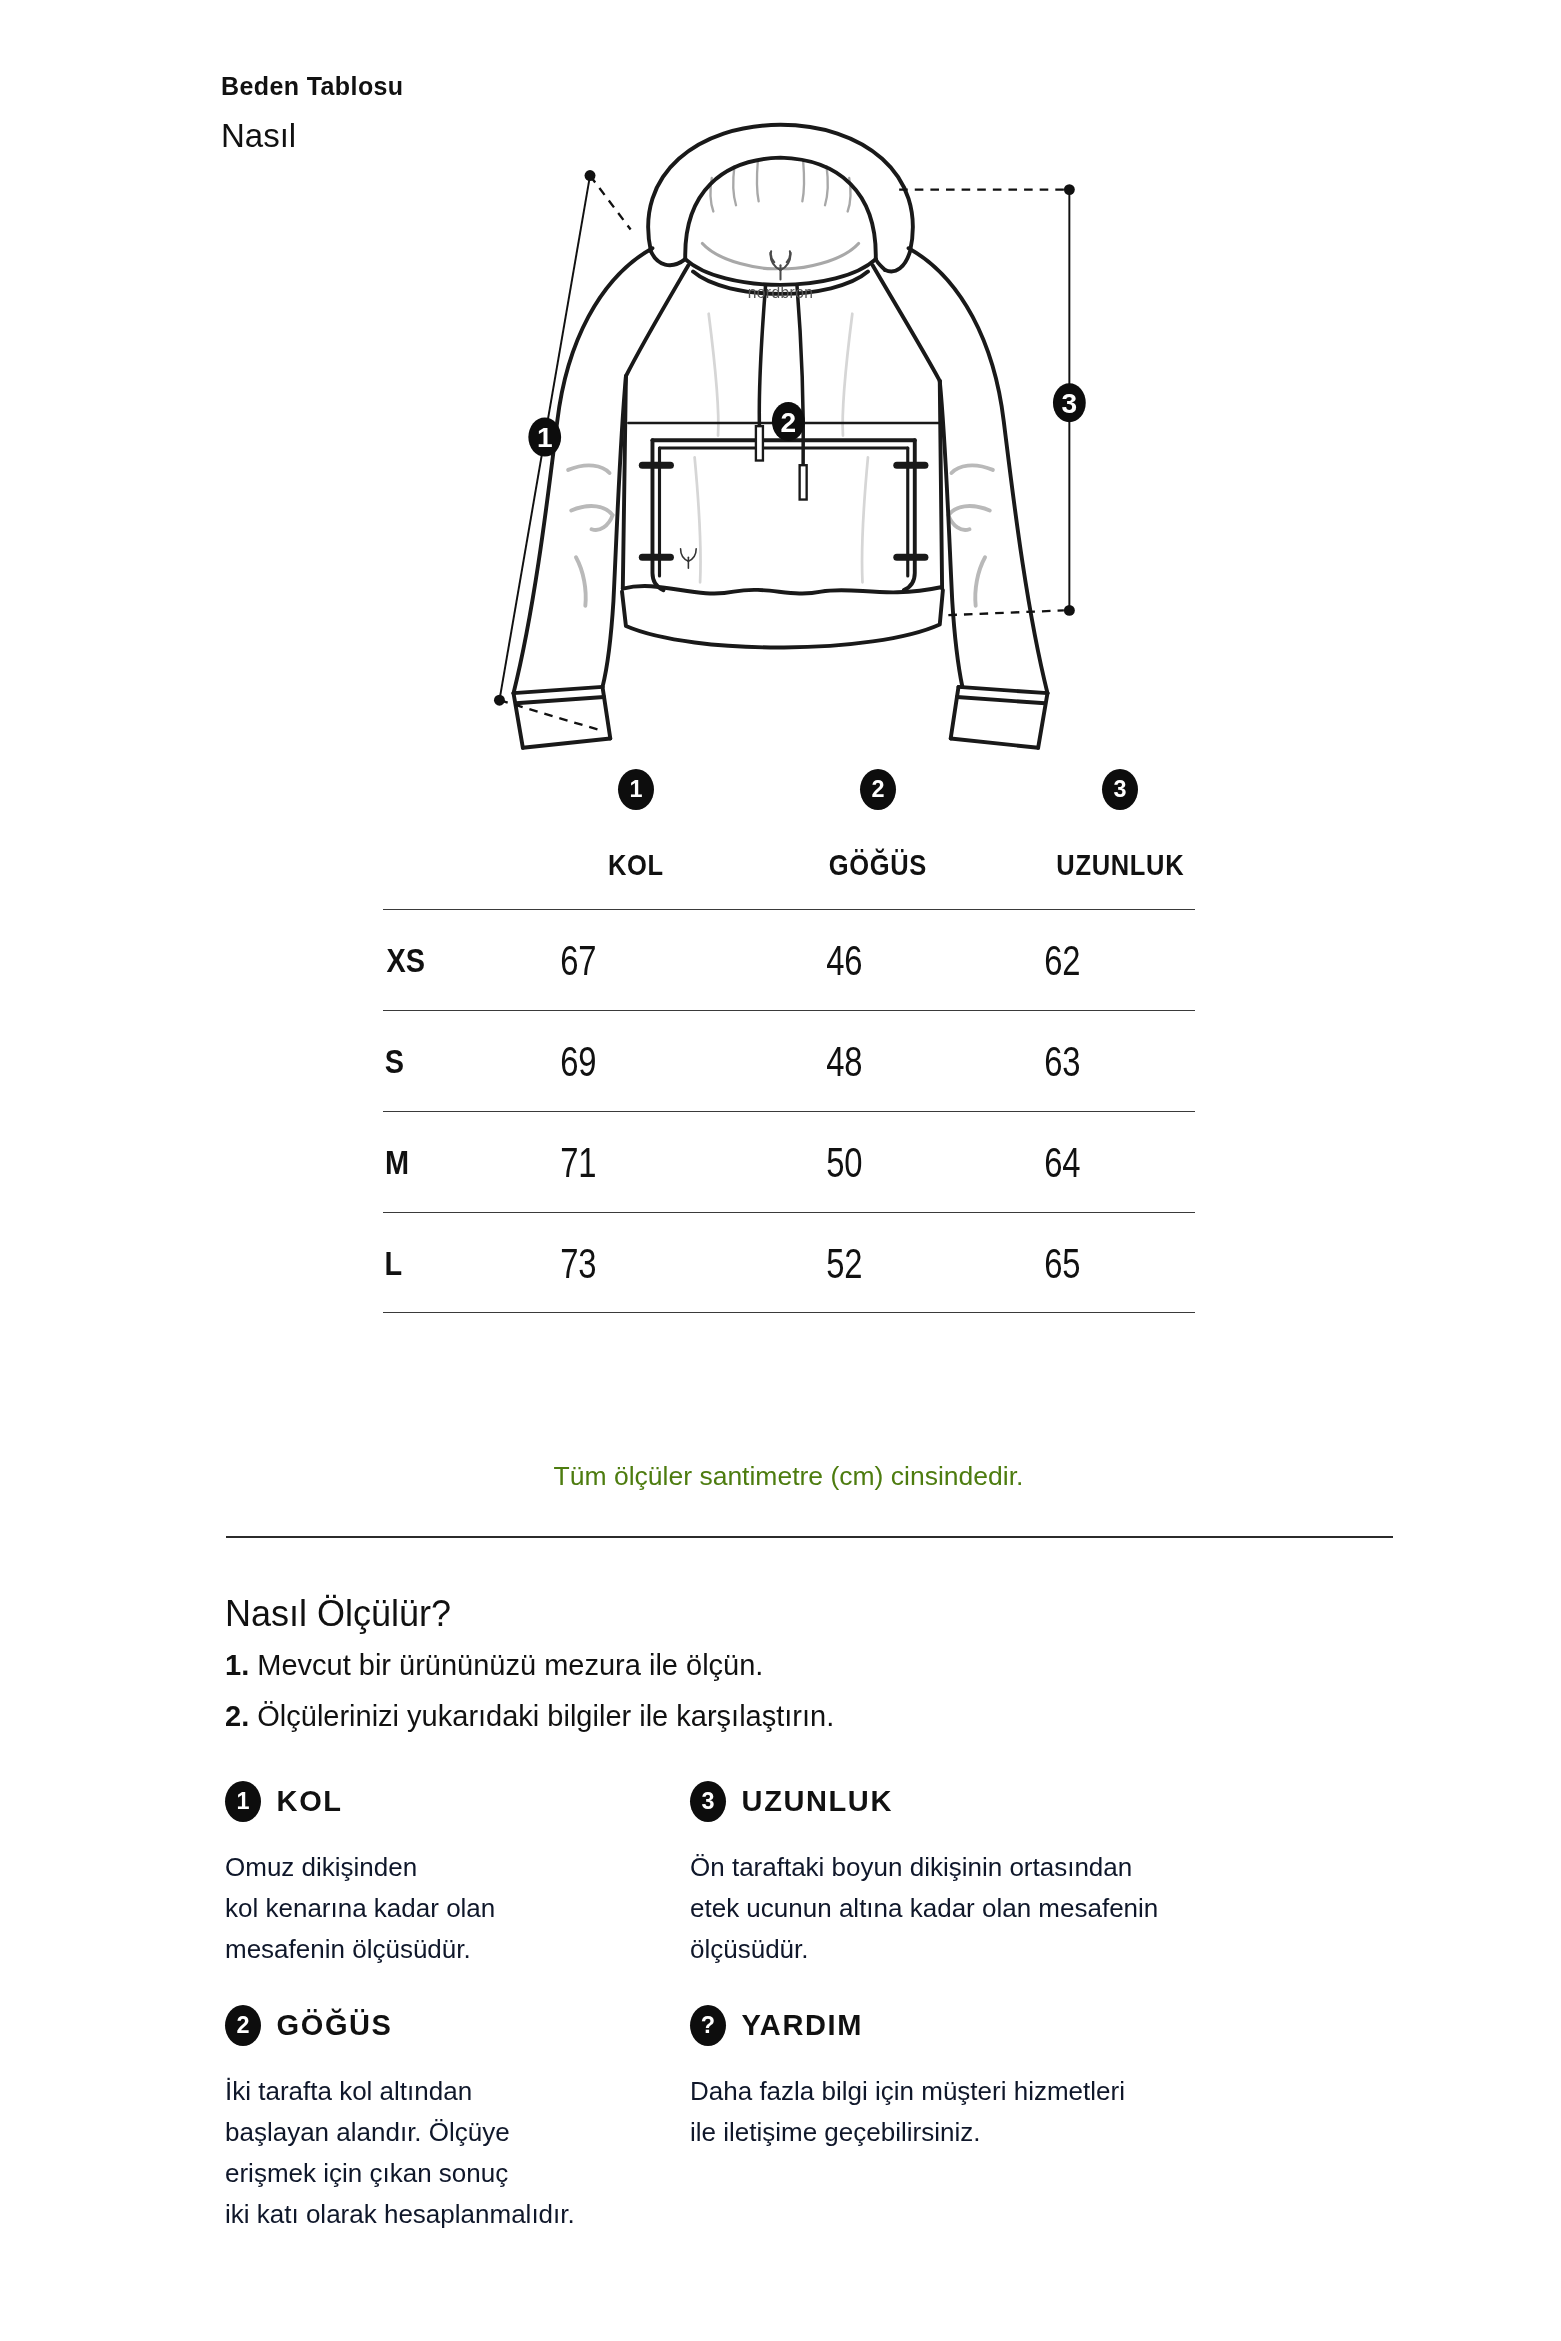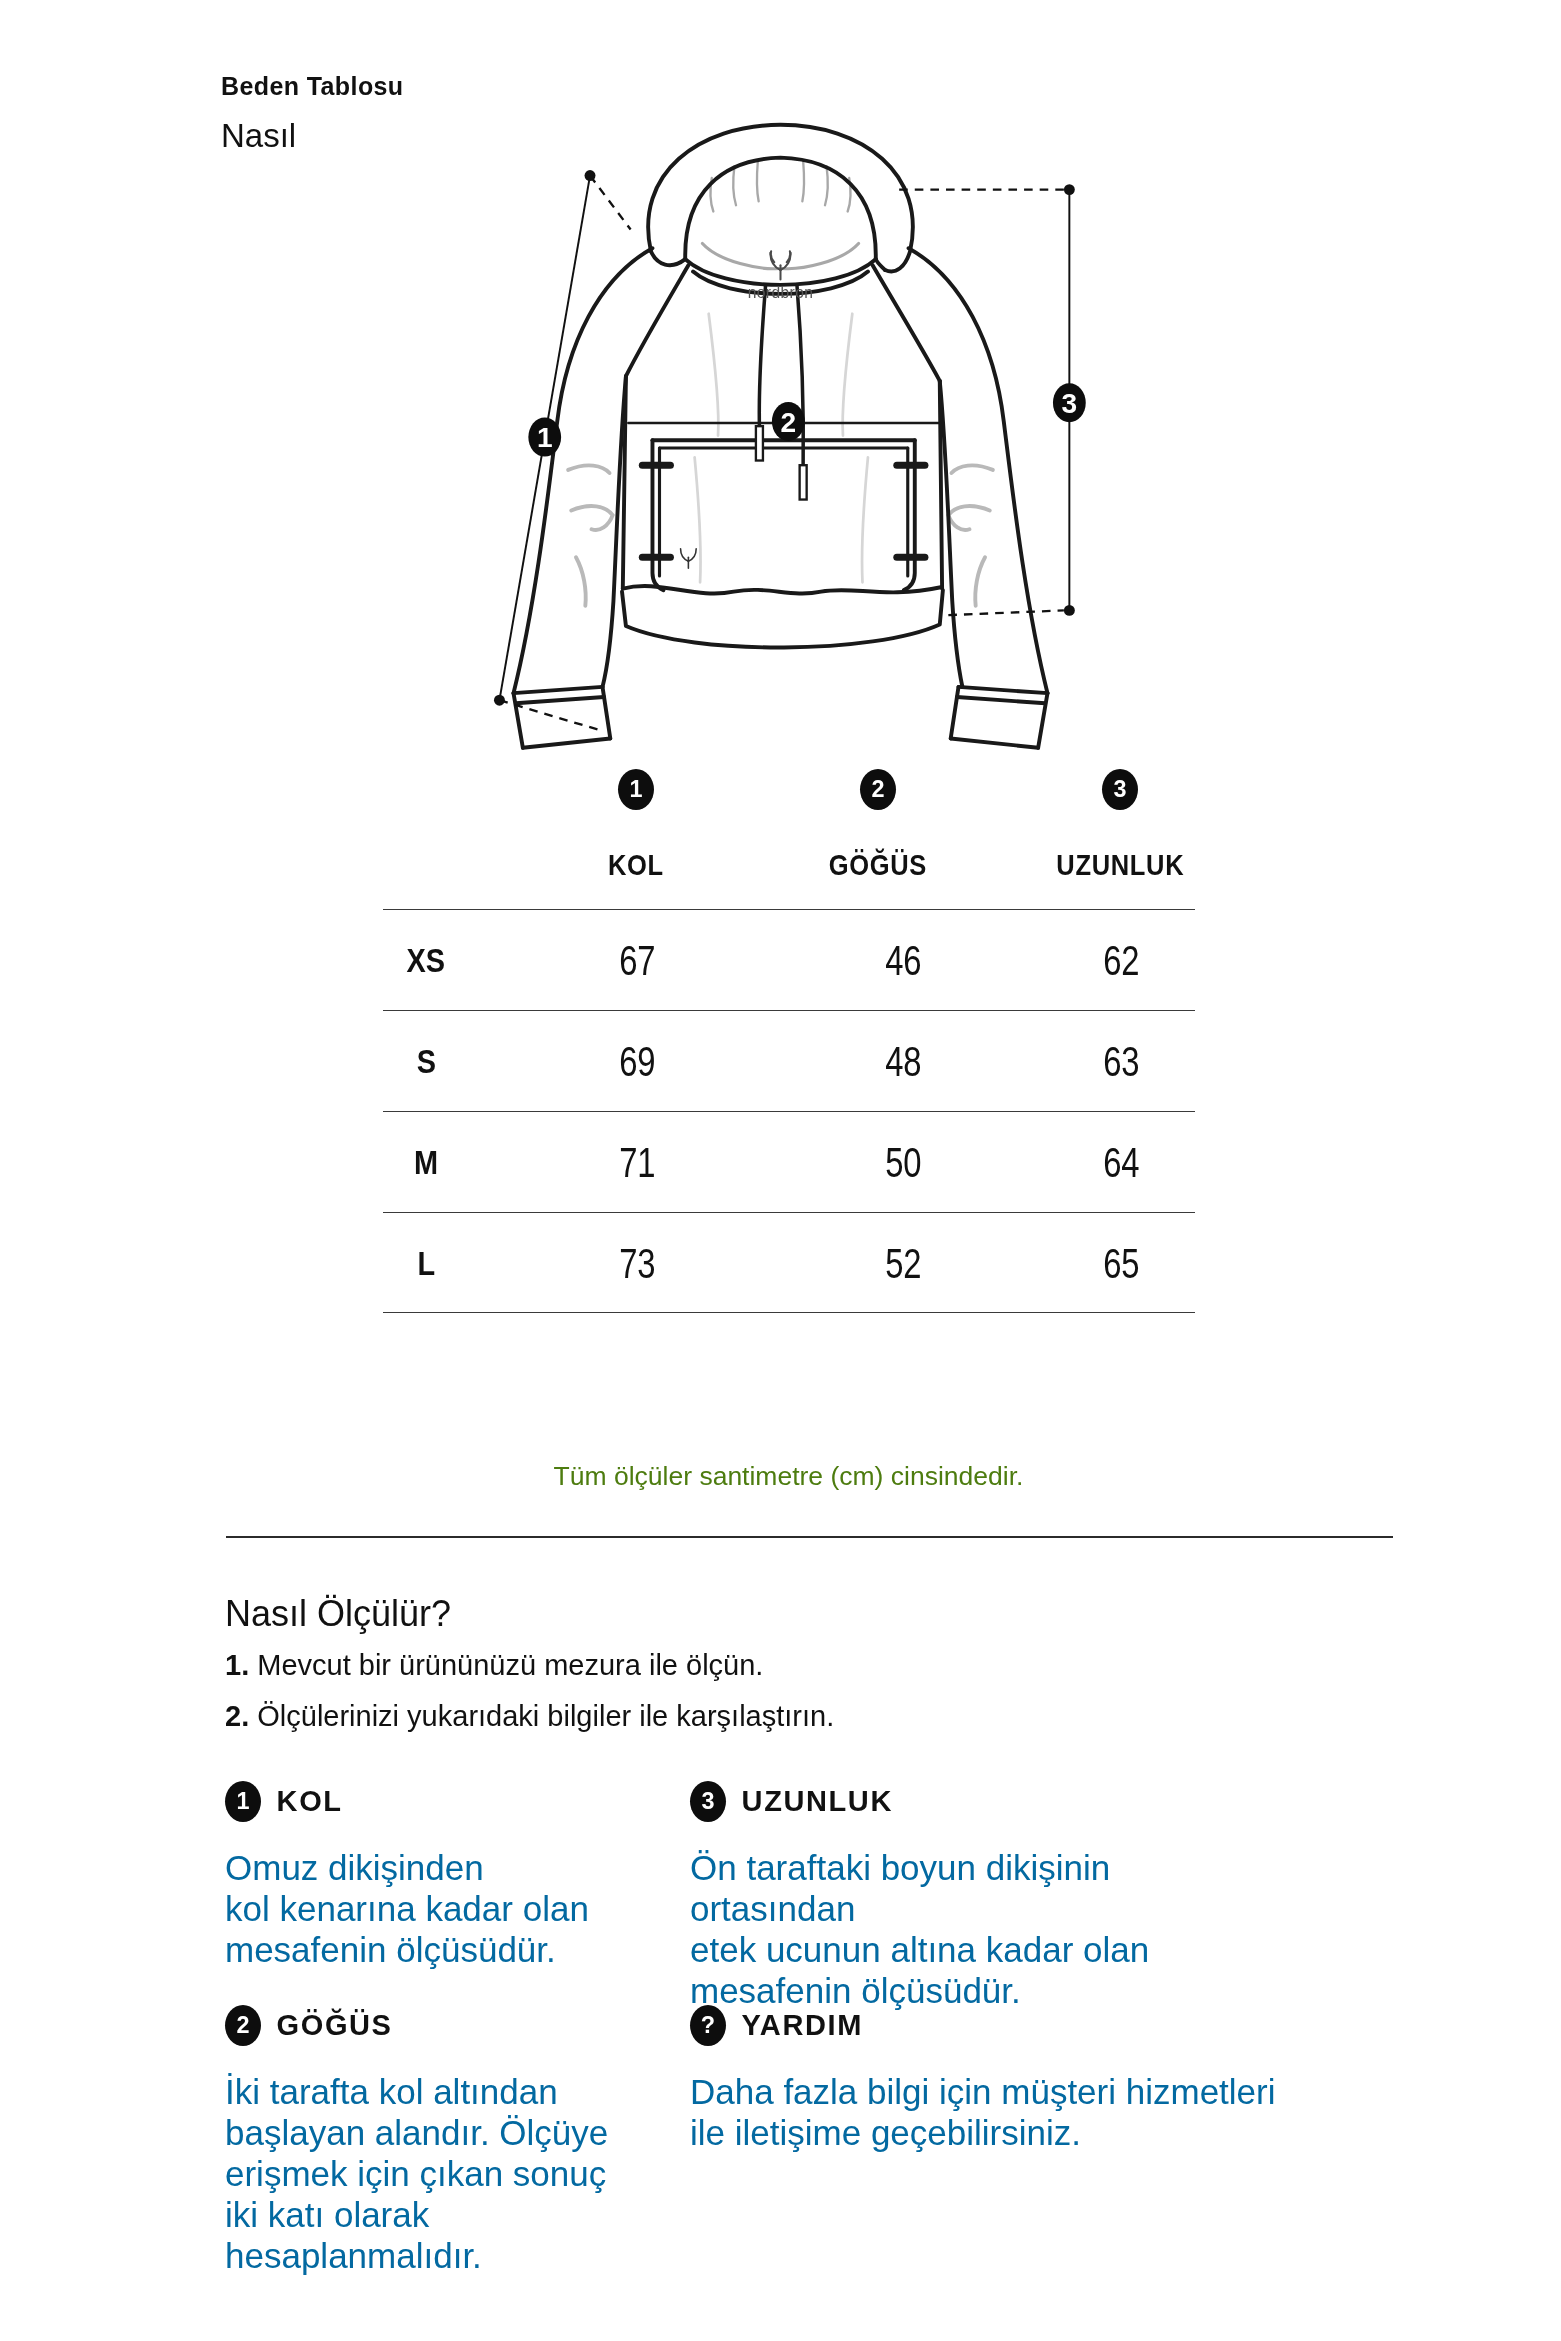--- a/index.html
+++ b/index.html
@@ -24,21 +24,21 @@
     width:36px; height:41px; border-radius:50%;
     background:#0d0d0d; color:#fff;
     display:flex; align-items:center; justify-content:center;
     font-size:23.4px; font-weight:700;
   }
   .thead-label { top:848px; width:164px; text-align:center; font-size:30px; font-weight:700; }
   .thead-label .th { display:inline-block; transform:scaleX(0.85); letter-spacing:0.8px; white-space:nowrap; }
   .table-rows { left:383px; top:909px; width:812px; }
   .trow { position:relative; height:101px; border-top:1.6px solid #3a3a3a; }
   .trow:last-child { border-bottom:1.6px solid #3a3a3a; }
-  .cell { position:absolute; top:0; height:101px; line-height:101px; text-align:center; }
+  .cell { position:absolute; top:0; height:101px; line-height:101px; text-align:left; }
   .c-size { left:0; width:86px; }
   .c-v1 { left:172px; width:164px; }
   .c-v2 { left:438px; width:164px; }
   .c-v3 { left:656px; width:164px; }
   .size-lab { display:inline-block; transform:scaleX(0.85); font-size:34px; font-weight:700; }
   .num { display:inline-block; transform:scaleX(0.78); font-size:42px; font-weight:400; }
 
   .note { left:359px; top:1461px; width:859px; text-align:center; font-size:26.5px; color:#4d7c0f; }
   .rule { left:226px; top:1536px; width:1167px; border-top:2.3px solid #2b2b2b; height:0; }
 
@@ -47,21 +47,21 @@
   .step { left:225px; font-size:29px; }
   .step b { font-weight:700; }
   .step-1 { top:1649px; }
   .step-2 { top:1700px; }
 
   
   .def { width:461px; }
   .def-head { display:flex; align-items:center; gap:15.6px; }
   .def-title { font-size:29px; font-weight:700; letter-spacing:1.6px; display:inline-block; }
   .def-lines { margin-top:25px; }
-  .def-line { font-size:35px; line-height:41px; color:#0369a1; }
+  .def-line { font-size:26px; line-height:41px; color:#0f172a; }
   .d0 { left:225px; top:1781px; }
   .d1 { left:690px; top:1781px; width:593px; }
   .d2 { left:225px; top:2005px; }
   .d3 { left:690px; top:2005px; width:593px; }
 </style>
 </head>
 <body>
 
 <div class="abs title">Beden Tablosu</div>
 <div class="abs subtitle">Nasıl</div>

